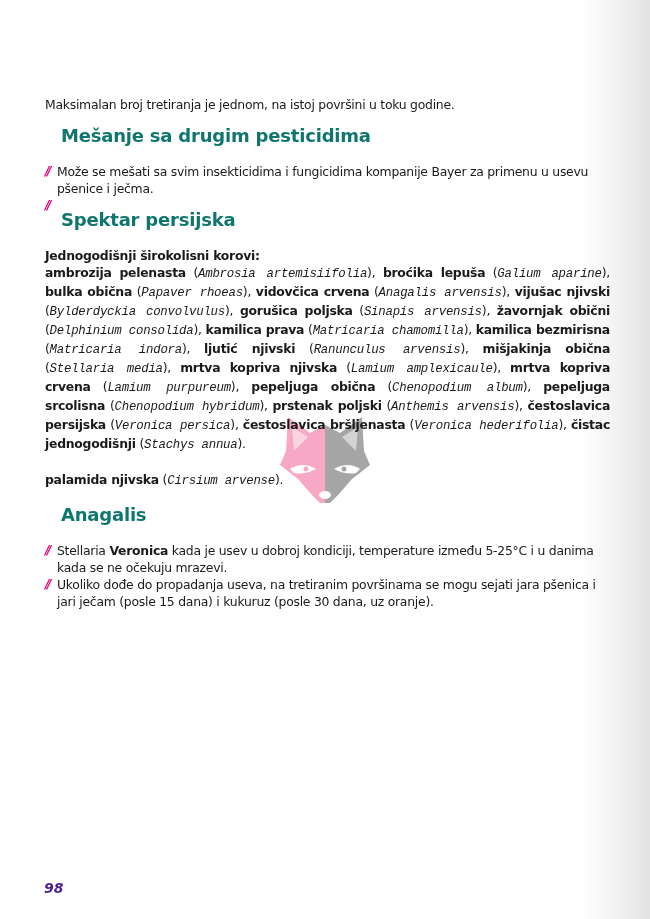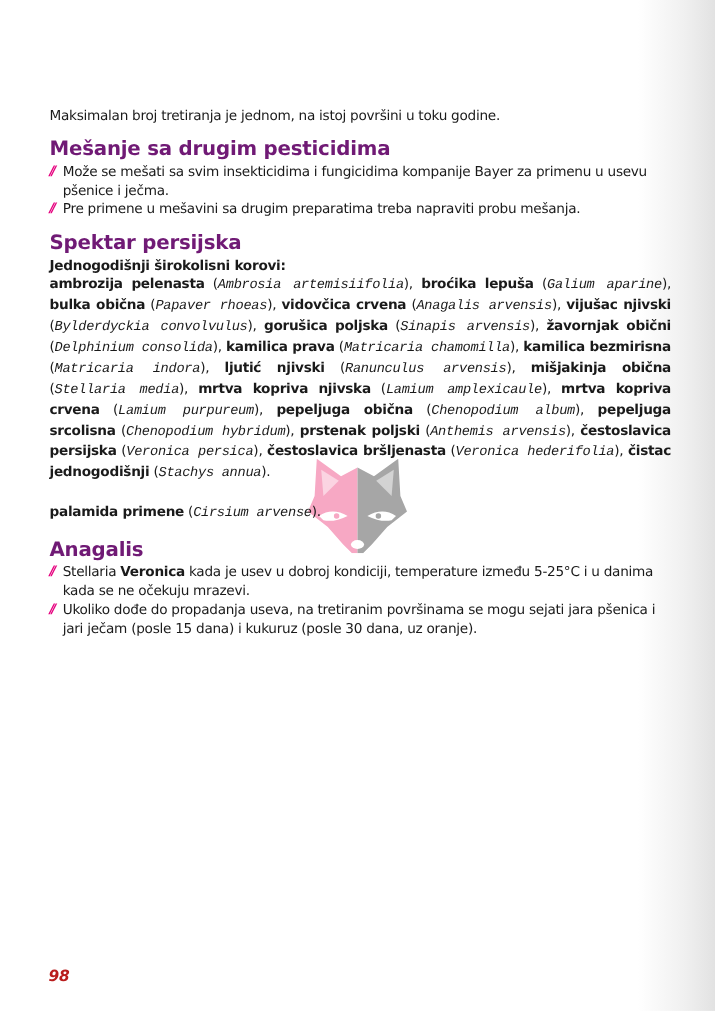--- a/index.html
+++ b/index.html
@@ -11,40 +11,40 @@
   }
   .spine {
     position: absolute; top: 0; right: 0; width: 70px; height: 919px;
     background: linear-gradient(to right, rgba(255,255,255,0) 0%, rgba(230,230,230,0.6) 60%, #e2e2e2 100%);
   }
   .content { position: absolute; left: 45px; top: 96px; width: 565px; }
   p { margin: 0; }
   .text { font-size: 12.4px; line-height: 17px; letter-spacing: -0.25px; }
   .justify { text-align: justify; }
   h2 {
-    margin: 0; color: #701a75; font-size: 18px; font-weight: bold;
+    margin: 16px; color: #0f766e; font-size: 18px; font-weight: bold;
     letter-spacing: -0.2px; line-height: 22px;
   }
   .h-mix { margin-top: 12px; }
   .h-spek { margin-top: 12px; }
   .h-nap { margin-top: 14px; }
   ul { list-style: none; margin: 0; padding: 0; }
   li { position: relative; padding-left: 12px; }
   .bullet {
     position: absolute; left: 0; top: 0; color: #e5007e; font-weight: bold;
     font-style: italic; letter-spacing: -2.5px; font-size: 12px;
   }
   .sub { font-weight: bold; }
   .gap { height: 17px; }
   b { font-weight: bold; }
   i { font-style: italic; font-family: Liberation Mono, monospace; }
   .fox { position: absolute; left: 280px; top: 417px; width: 90px; height: 86px; }
   .pagenum {
     position: absolute; left: 44px; top: 880px; font-size: 14px; font-weight: bold;
-    font-style: italic; color: #b91c1c;
+    font-style: italic; color: #4c1d95;
   }
 </style>
 </head>
 <body>
 
 <div class="spine"></div>
 
 <svg class="fox" viewBox="0 0 90 86">
 
   <path d="M45 8 L30 16 L8 0 L6 34 L0 48 L18 62 L32 78 L40 86 L45 86 Z" fill="#f7a8c4"></path>
@@ -61,28 +61,28 @@
 
   <ellipse cx="45" cy="78" rx="6" ry="4" fill="#ffffff"></ellipse>
 </svg>
 
 <div class="content">
   <p class="text">Maksimalan broj tretiranja je jednom, na istoj površini u toku godine.</p>
 
   <h2 class="h-mix">Mešanje sa drugim pesticidima</h2>
   <ul class="text">
     <li><span class="bullet">//</span><span>Može se mešati sa svim insekticidima i fungicidima kompanije Bayer za primenu u usevu pšenice i ječma.</span></li>
-    <li><span class="bullet">//</span><span>Pre primene u mešavini sa drugim preparatima treba napraviti probu mešanja.</span></li>
+    <li><span class="bullet">//</span></li>
   </ul>
 
   <h2 class="h-spek">Spektar persijska</h2>
   <p class="text sub">Jednogodišnji širokolisni korovi:</p>
   <p class="text justify" id="annual-list"><span><b>ambrozija pelenasta</b> (<i>Ambrosia artemisiifolia</i>), </span><span><b>broćika lepuša</b> (<i>Galium aparine</i>), </span><span><b>bulka obična</b> (<i>Papaver rhoeas</i>), </span><span><b>vidovčica crvena</b> (<i>Anagalis arvensis</i>), </span><span><b>vijušac njivski</b> (<i>Bylderdyckia convolvulus</i>), </span><span><b>gorušica poljska</b> (<i>Sinapis arvensis</i>), </span><span><b>žavornjak obični</b> (<i>Delphinium consolida</i>), </span><span><b>kamilica prava</b> (<i>Matricaria chamomilla</i>), </span><span><b>kamilica bezmirisna</b> (<i>Matricaria indora</i>), </span><span><b>ljutić njivski</b> (<i>Ranunculus arvensis</i>), </span><span><b>mišjakinja obična</b> (<i>Stellaria media</i>), </span><span><b>mrtva kopriva njivska</b> (<i>Lamium amplexicaule</i>), </span><span><b>mrtva kopriva crvena</b> (<i>Lamium purpureum</i>), </span><span><b>pepeljuga obična</b> (<i>Chenopodium album</i>), </span><span><b>pepeljuga srcolisna</b> (<i>Chenopodium hybridum</i>), </span><span><b>prstenak poljski</b> (<i>Anthemis arvensis</i>), </span><span><b>čestoslavica persijska</b> (<i>Veronica persica</i>), </span><span><b>čestoslavica bršljenasta</b> (<i>Veronica hederifolia</i>), </span><span><b>čistac jednogodišnji</b> (<i>Stachys annua</i>).</span></p>
   <div class="gap"></div>
-  <p class="text" id="perennial-list"><span><b>palamida primene</b> (<i>Cirsium arvense</i>).</span></p>
+  <p class="text" id="perennial-list"><span><b>palamida njivska</b> (<i>Cirsium arvense</i>).</span></p>
 
   <h2 class="h-nap">Anagalis</h2>
   <ul class="text">
     <li><span class="bullet">//</span><span>Stellaria </span><b>Veronica</b><span> kada je usev u dobroj kondiciji, temperature između 5-25°C i u danima kada se ne očekuju mrazevi.</span></li>
     <li><span class="bullet">//</span><span>Ukoliko dođe do propadanja useva, na tretiranim površinama se mogu sejati jara pšenica i jari ječam (posle 15 dana) i kukuruz (posle 30 dana, uz oranje).</span></li>
   </ul>
 </div>
 
 <div class="pagenum">98</div>
 

